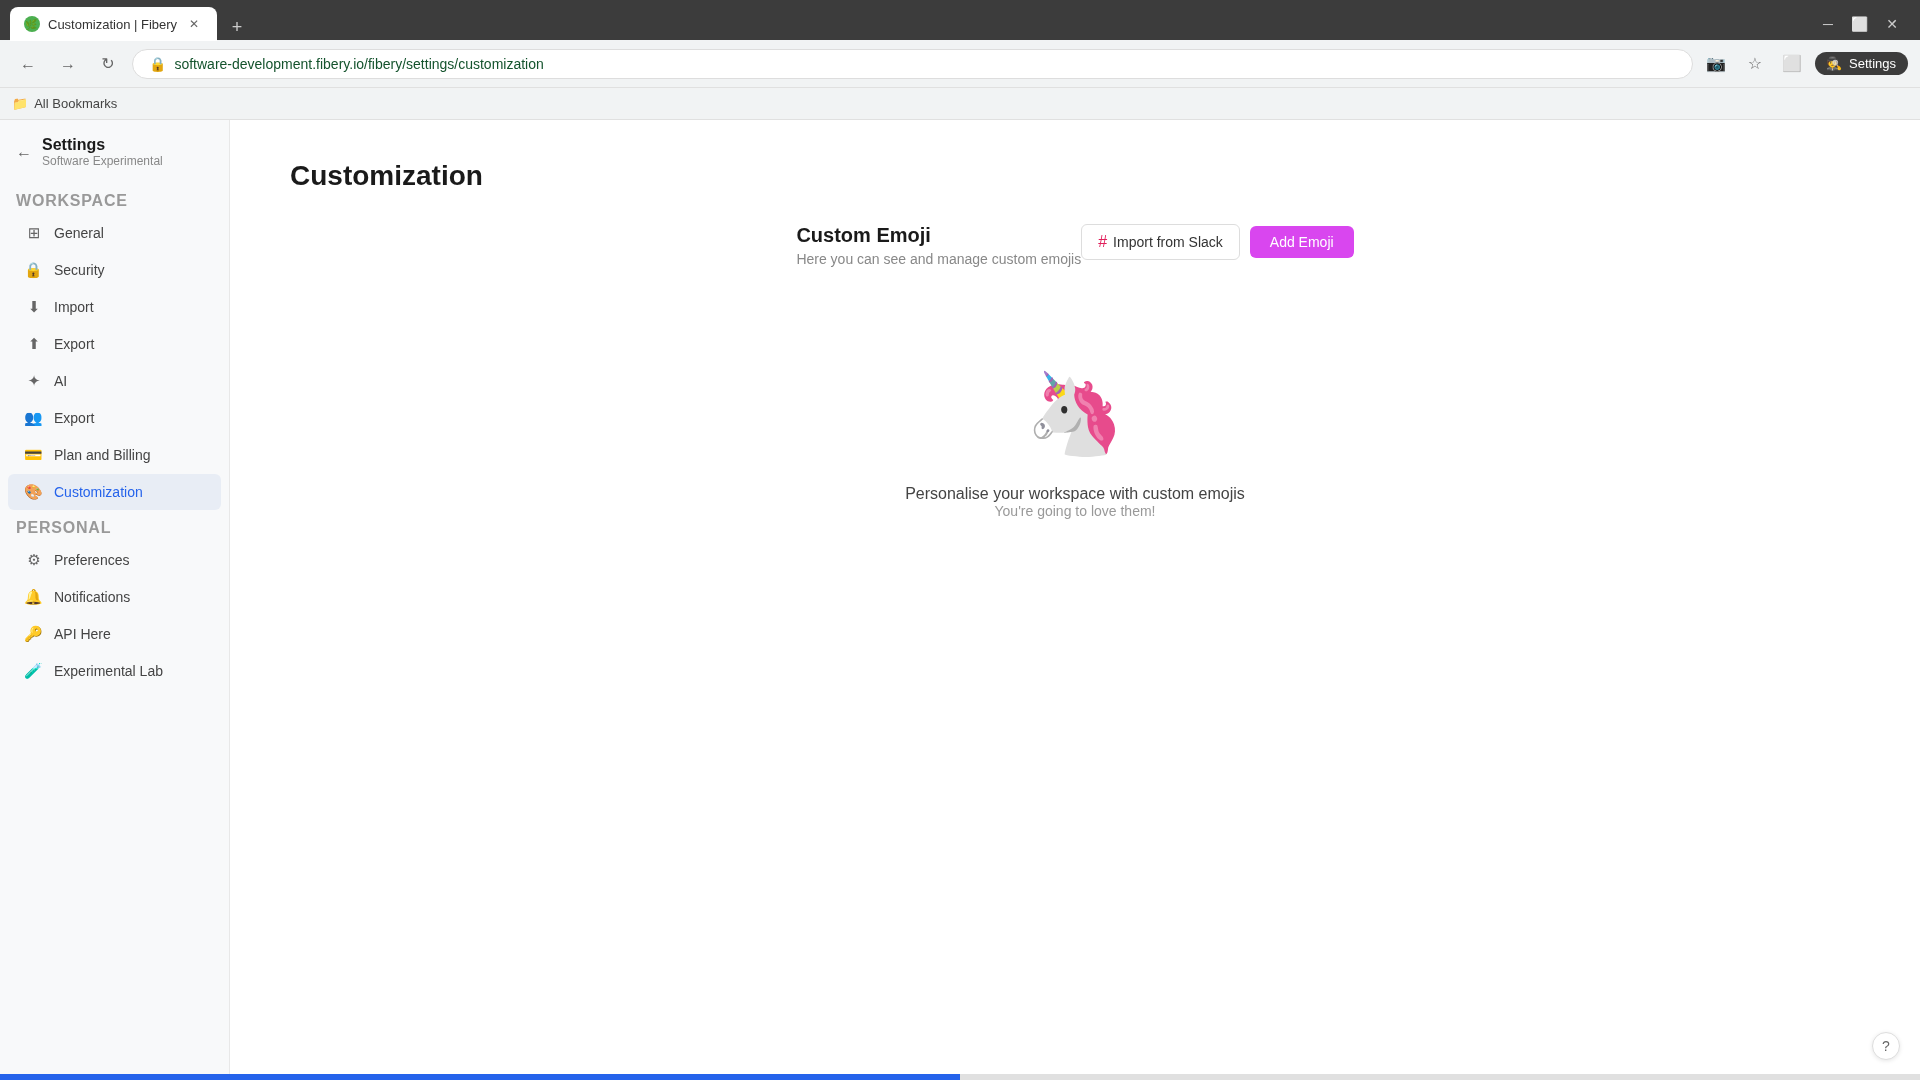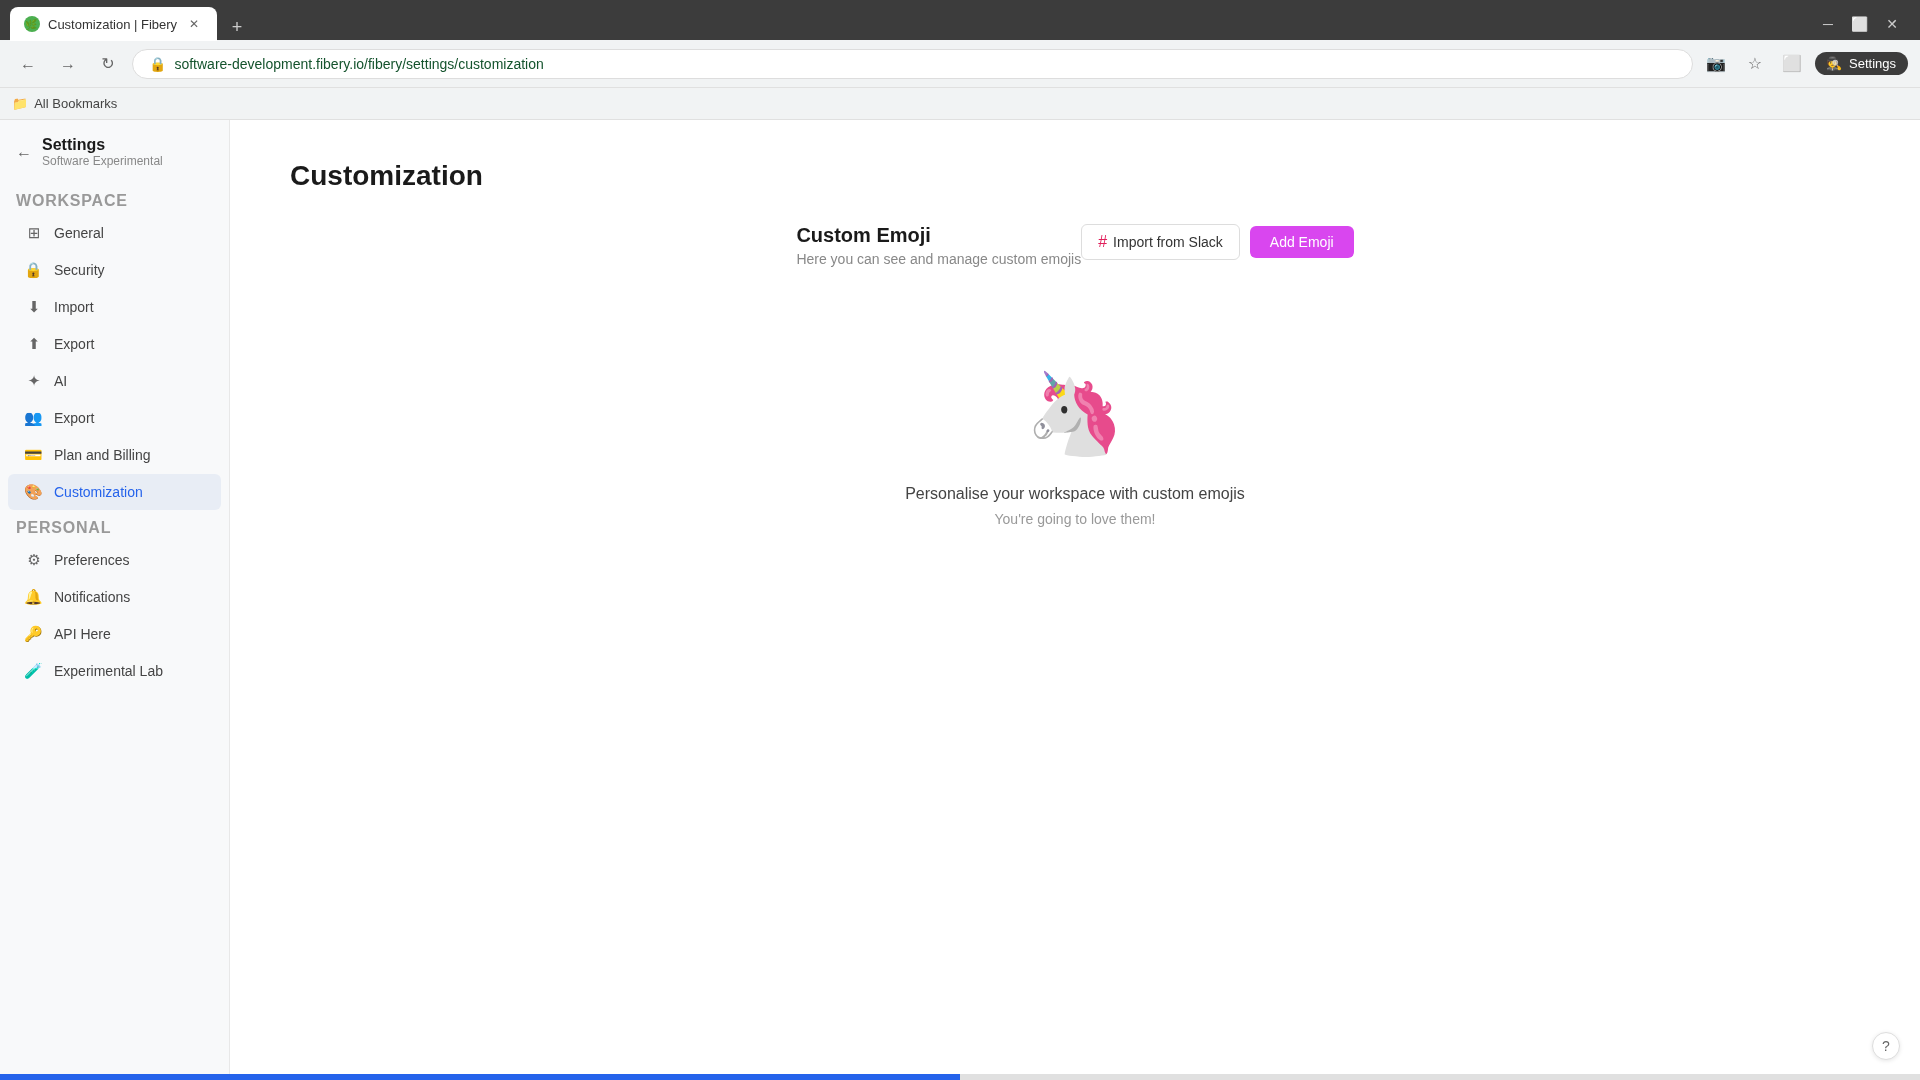--- a/index.html
+++ b/index.html
@@ -55,21 +55,21 @@
     .section-actions { display: flex; align-items: center; gap: 10px; }
 
     .import-slack-btn { display: flex; align-items: center; gap: 6px; padding: 8px 16px; border: 1px solid #ddd; border-radius: 6px; background: #fff; font-size: 14px; color: #333; cursor: pointer; }
     .slack-icon { color: #E01E5A; font-size: 16px; }
 
     .add-emoji-btn { padding: 8px 20px; border-radius: 6px; background: #d946ef; color: #fff; font-size: 14px; font-weight: 500; border: none; cursor: pointer; }
 
     
     .empty-state { display: flex; flex-direction: column; align-items: center; justify-content: center; padding: 60px 0; }
     .unicorn-emoji { font-size: 80px; margin-bottom: 24px; }
-    .empty-title { font-size: 16px; color: #444; margin-bottom: 8px; font-weight: 500; }
+    .empty-title { font-size: 16px; color: #444; font-weight: 500; }
     .empty-subtitle { font-size: 14px; color: #999; }
 
     
     .bottom-bar { position: fixed; bottom: 0; left: 0; width: 100%; height: 6px; background: #e0e0e0; }
     .bottom-bar-progress { height: 100%; width: 50%; background: #2563eb; }
 
     
     .help-btn { position: fixed; bottom: 20px; right: 20px; width: 28px; height: 28px; background: #fff; border: 1px solid #ddd; border-radius: 50%; display: flex; align-items: center; justify-content: center; font-size: 14px; color: #666; cursor: pointer; box-shadow: 0 1px 4px rgba(0,0,0,0.1); }
   </style>
 </head>

